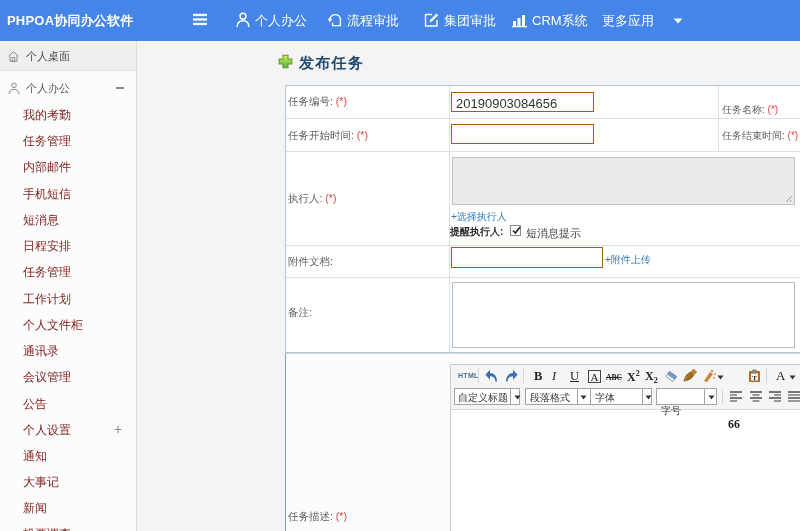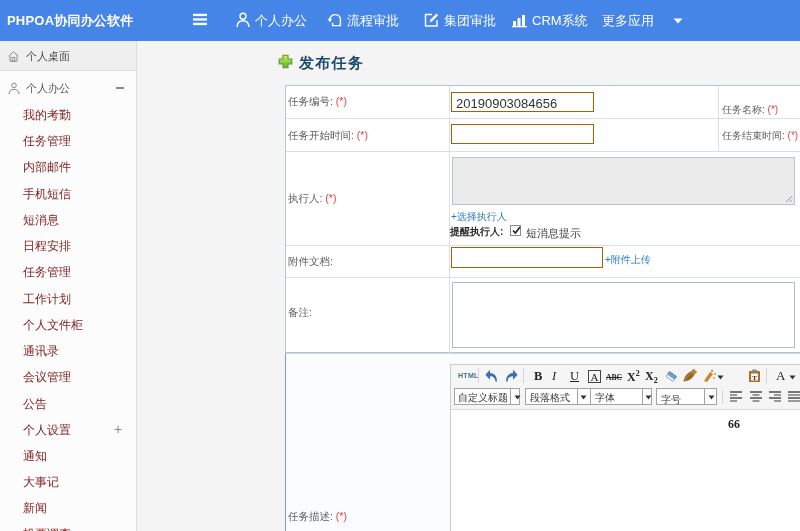--- a/index.html
+++ b/index.html
@@ -232,21 +232,21 @@
     </svg>
 </div>
 <div class="abs ddl" style="left:590px;top:388px;width:62px;">
   <div class="abs" style="left:4px;top:2px;">字体</div>
   <div class="abs" style="left:51px;top:0;width:1px;height:15px;background:#a3a3a3"></div>
   <svg class="abs" style="left:54px;top:6px" width="7" height="5" viewBox="0 0 7 5">
       <path d="M0.5 0.5 L6.5 0.5 L3.5 4.5 Z" fill="#333"></path>
     </svg>
 </div>
 <div class="abs ddl" style="left:656px;top:388px;width:61px;">
-  <div class="abs" style="left:4px;top:4px;">字号</div>
+  <div class="abs" style="left:4px;top:15px;">字号</div>
   <div class="abs" style="left:47px;top:0;width:1px;height:15px;background:#a3a3a3"></div>
   <svg class="abs" style="left:51px;top:6px" width="7" height="5" viewBox="0 0 7 5">
       <path d="M0.5 0.5 L6.5 0.5 L3.5 4.5 Z" fill="#333"></path>
     </svg>
 </div>
 <div class="abs" style="left:722px;top:390px;width:1px;height:14px;background:#d5d5d5"></div>
 <svg class="abs" style="left:730px;top:391px" width="12" height="12" viewBox="0 0 12 12">
  <rect x="0" y="0" width="12" height="2" fill="#777"></rect>
     <rect x="0" y="3" width="7" height="2" fill="#999"></rect>
  <rect x="0" y="6" width="12" height="2" fill="#777"></rect>

